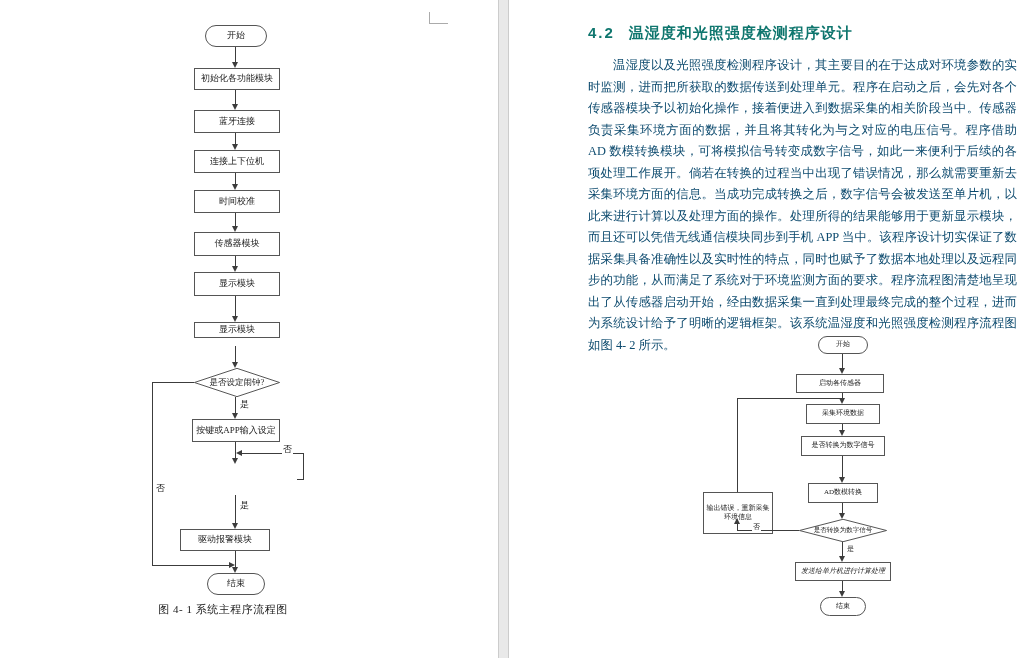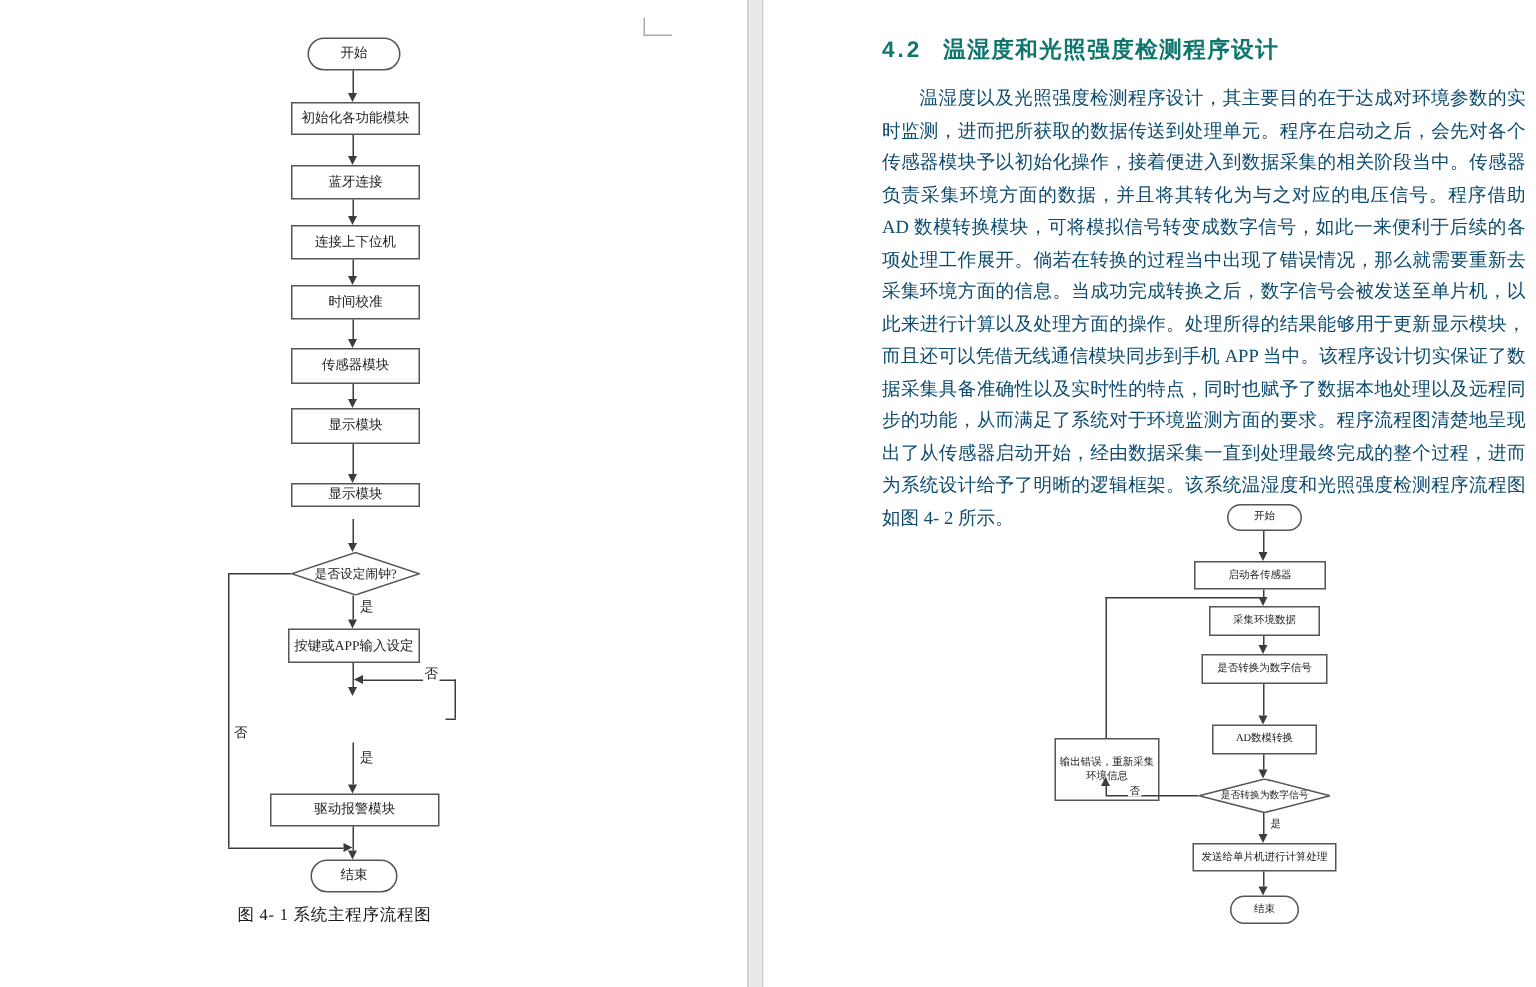--- a/index.html
+++ b/index.html
@@ -62,21 +62,21 @@
     <div class="diamond" style="left:194px;top:368px;width:86px;height:29px;">
       <svg viewBox="0 0 100 40" preserveAspectRatio="none">
           <polygon points="50,0.5 99.5,20 50,39.5 0.5,20" fill="#ffffff" stroke="#555555" vector-effect="non-scaling-stroke"></polygon>
         </svg>
       <span class="dlabel">是否设定闹钟?</span>
     </div>
 
     <div class="fnode" style="left:192px;top:419px;width:88px;height:23px;">按键或APP输入设定</div>
 
 
-    <div class="fnode" style="left:180px;top:529px;width:113px;height:22px;">驱动报警模块</div>
+    <div class="fnode" style="left:180px;top:529px;width:90px;height:22px;">驱动报警模块</div>
     <div class="fnode stadium" style="left:207px;top:573px;width:58px;height:22px;">结束</div>
 
     <div class="vline" style="left:235px;top:47px;height:15px;"></div>
       <div class="arr down" style="left:232px;top:62px;"></div>
     <div class="vline" style="left:235px;top:90px;height:14px;"></div>
       <div class="arr down" style="left:232px;top:104px;"></div>
     <div class="vline" style="left:235px;top:133px;height:11px;"></div>
       <div class="arr down" style="left:232px;top:144px;"></div>
     <div class="vline" style="left:235px;top:173px;height:11px;"></div>
       <div class="arr down" style="left:232px;top:184px;"></div>
@@ -140,21 +140,21 @@
           <polygon points="50,0.5 99.5,20 50,39.5 0.5,20" fill="#ffffff" stroke="#555555" vector-effect="non-scaling-stroke"></polygon>
         </svg>
       <span class="dlabel">是否转换为数字信号</span>
     </div>
 
     <div class="fnode errbox" style="left:194px;top:492px;width:70px;height:42px;">
       <span>输出错误，重新采集</span>
       <span>环境信息</span>
     </div>
 
-    <div class="fnode" style="left:286px;top:562px;width:96px;height:19px;">发送给单片机进行计算处理</div>
+    <div class="fnode" style="left:286px;top:562px;width:96px;height:19px;font-style:italic;">发送给单片机进行计算处理</div>
     <div class="fnode stadium" style="left:311px;top:597px;width:46px;height:19px;">结束</div>
 
     <div class="vline" style="left:333px;top:354px;height:14px;"></div>
       <div class="arr down" style="left:330px;top:368px;"></div>
     <div class="vline" style="left:333px;top:393px;height:5px;"></div>
       <div class="arr down" style="left:330px;top:398px;"></div>
     <div class="vline" style="left:333px;top:424px;height:6px;"></div>
       <div class="arr down" style="left:330px;top:430px;"></div>
     <div class="vline" style="left:333px;top:456px;height:21px;"></div>
       <div class="arr down" style="left:330px;top:477px;"></div>

